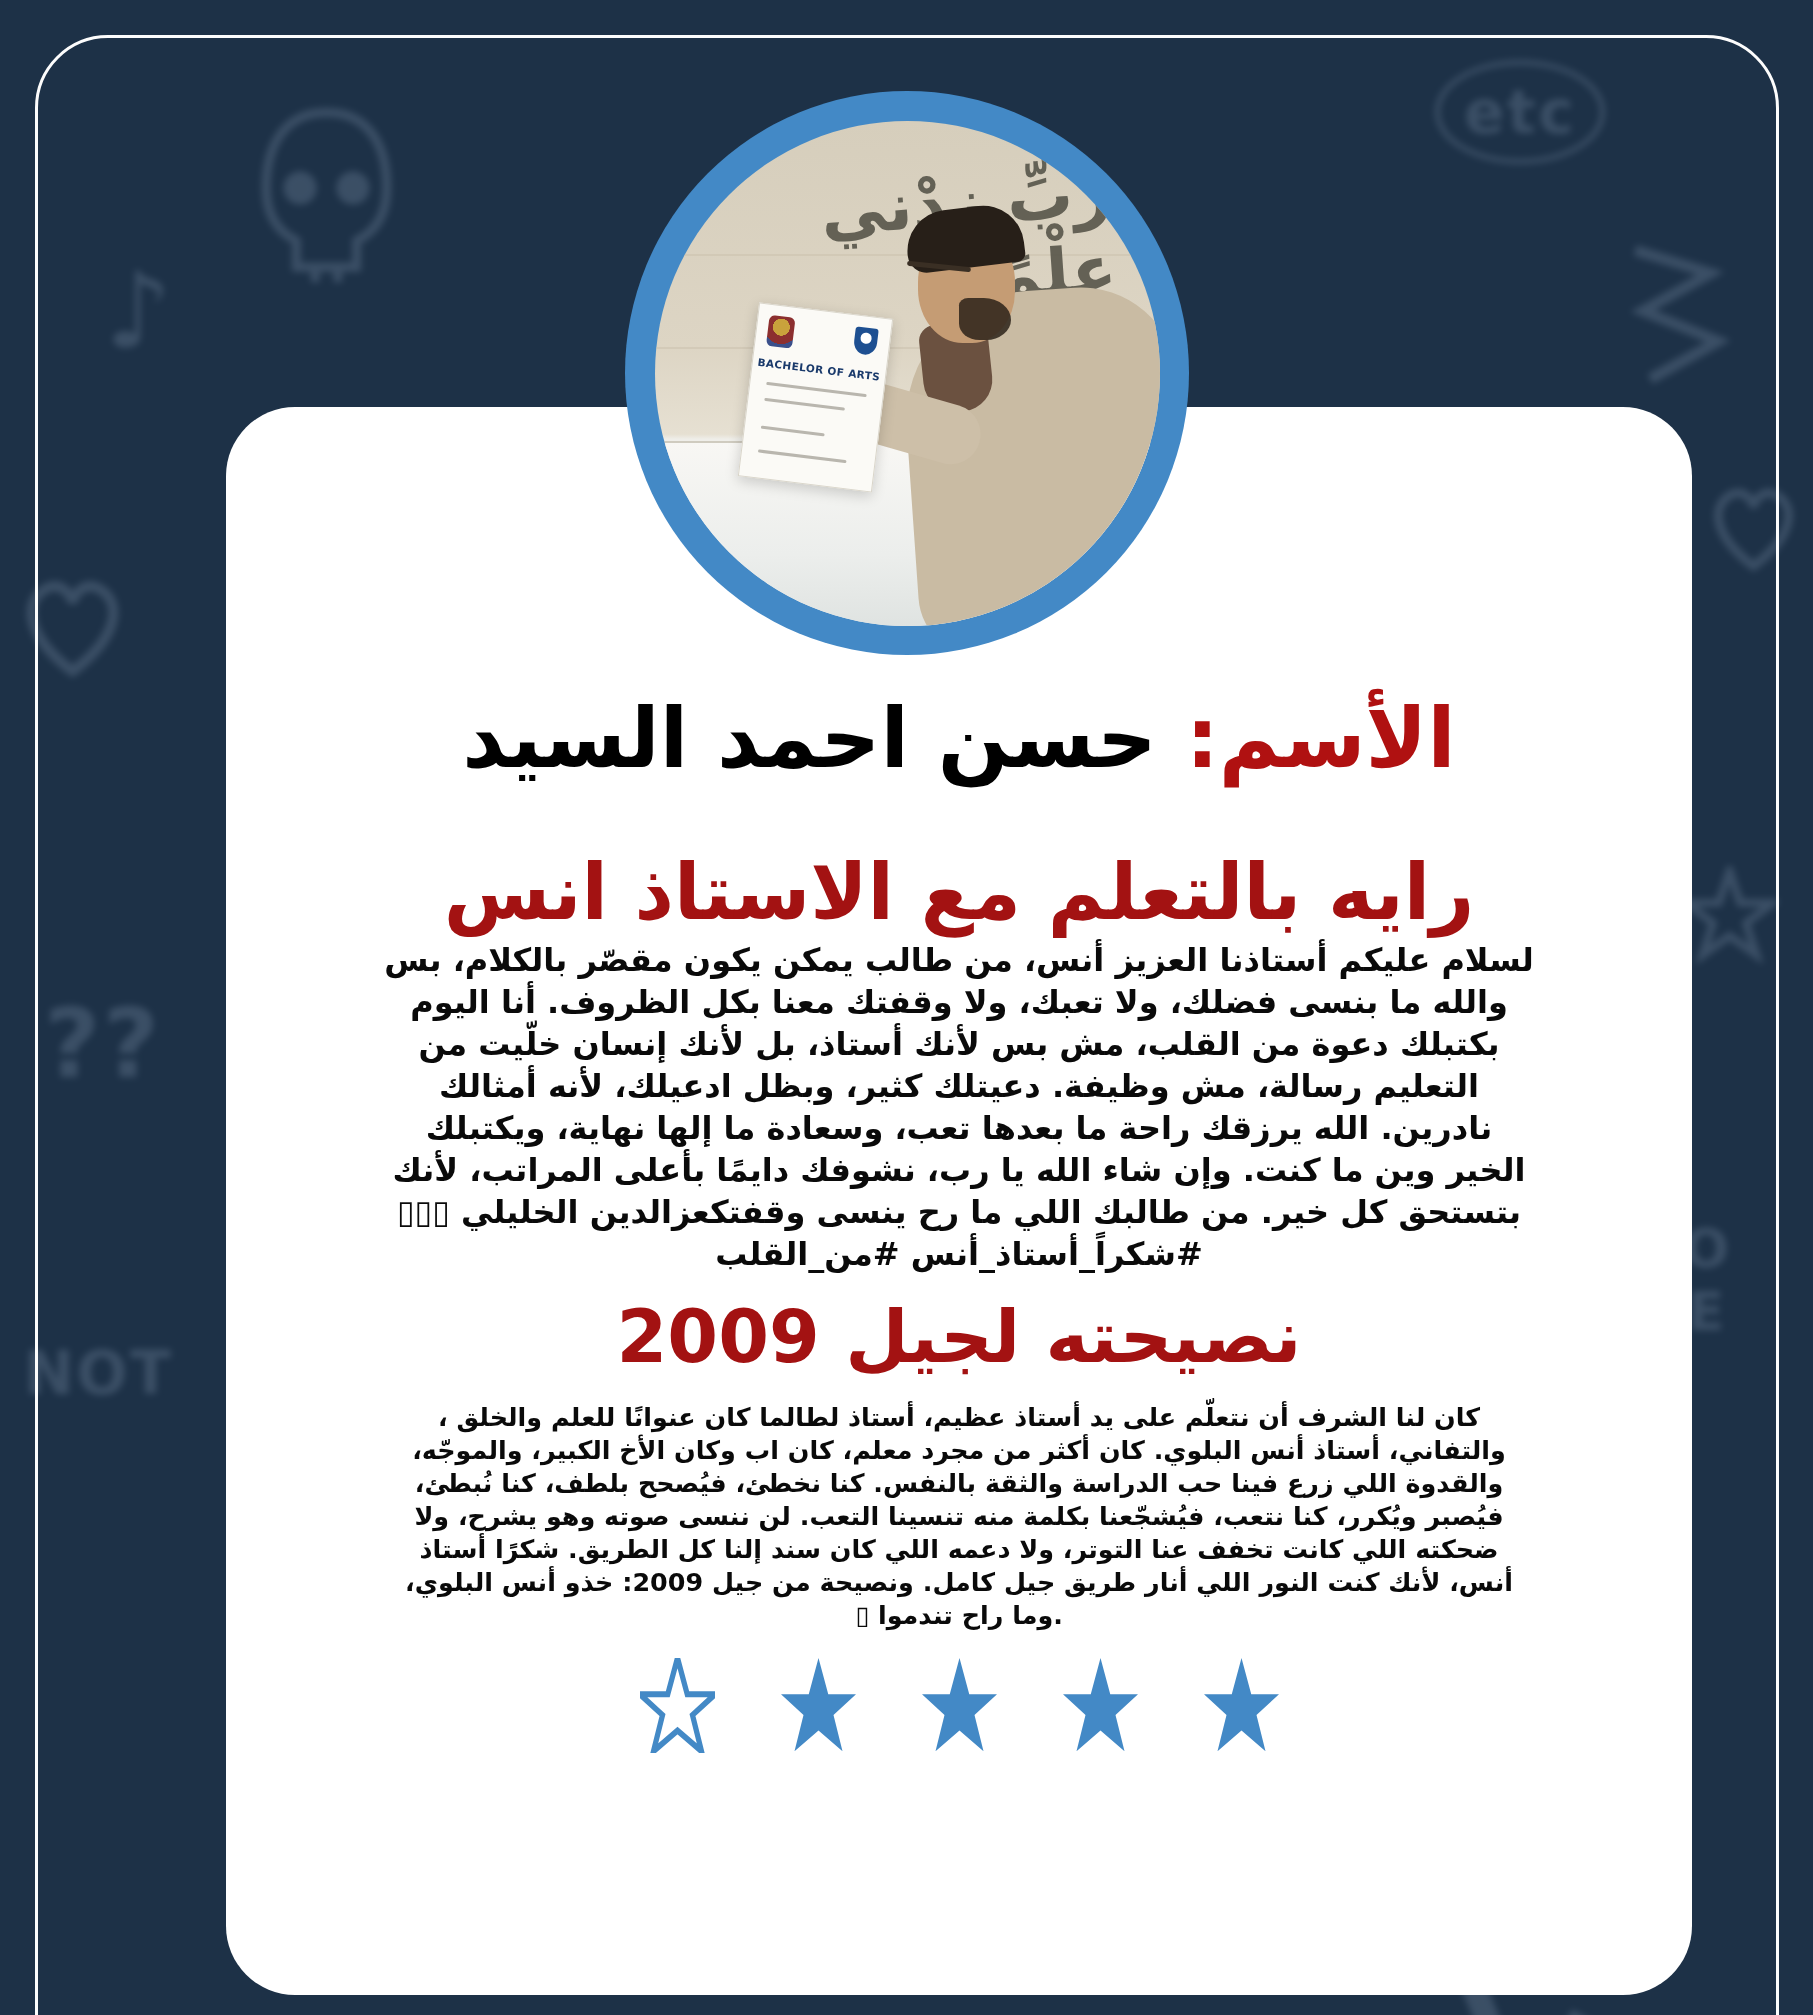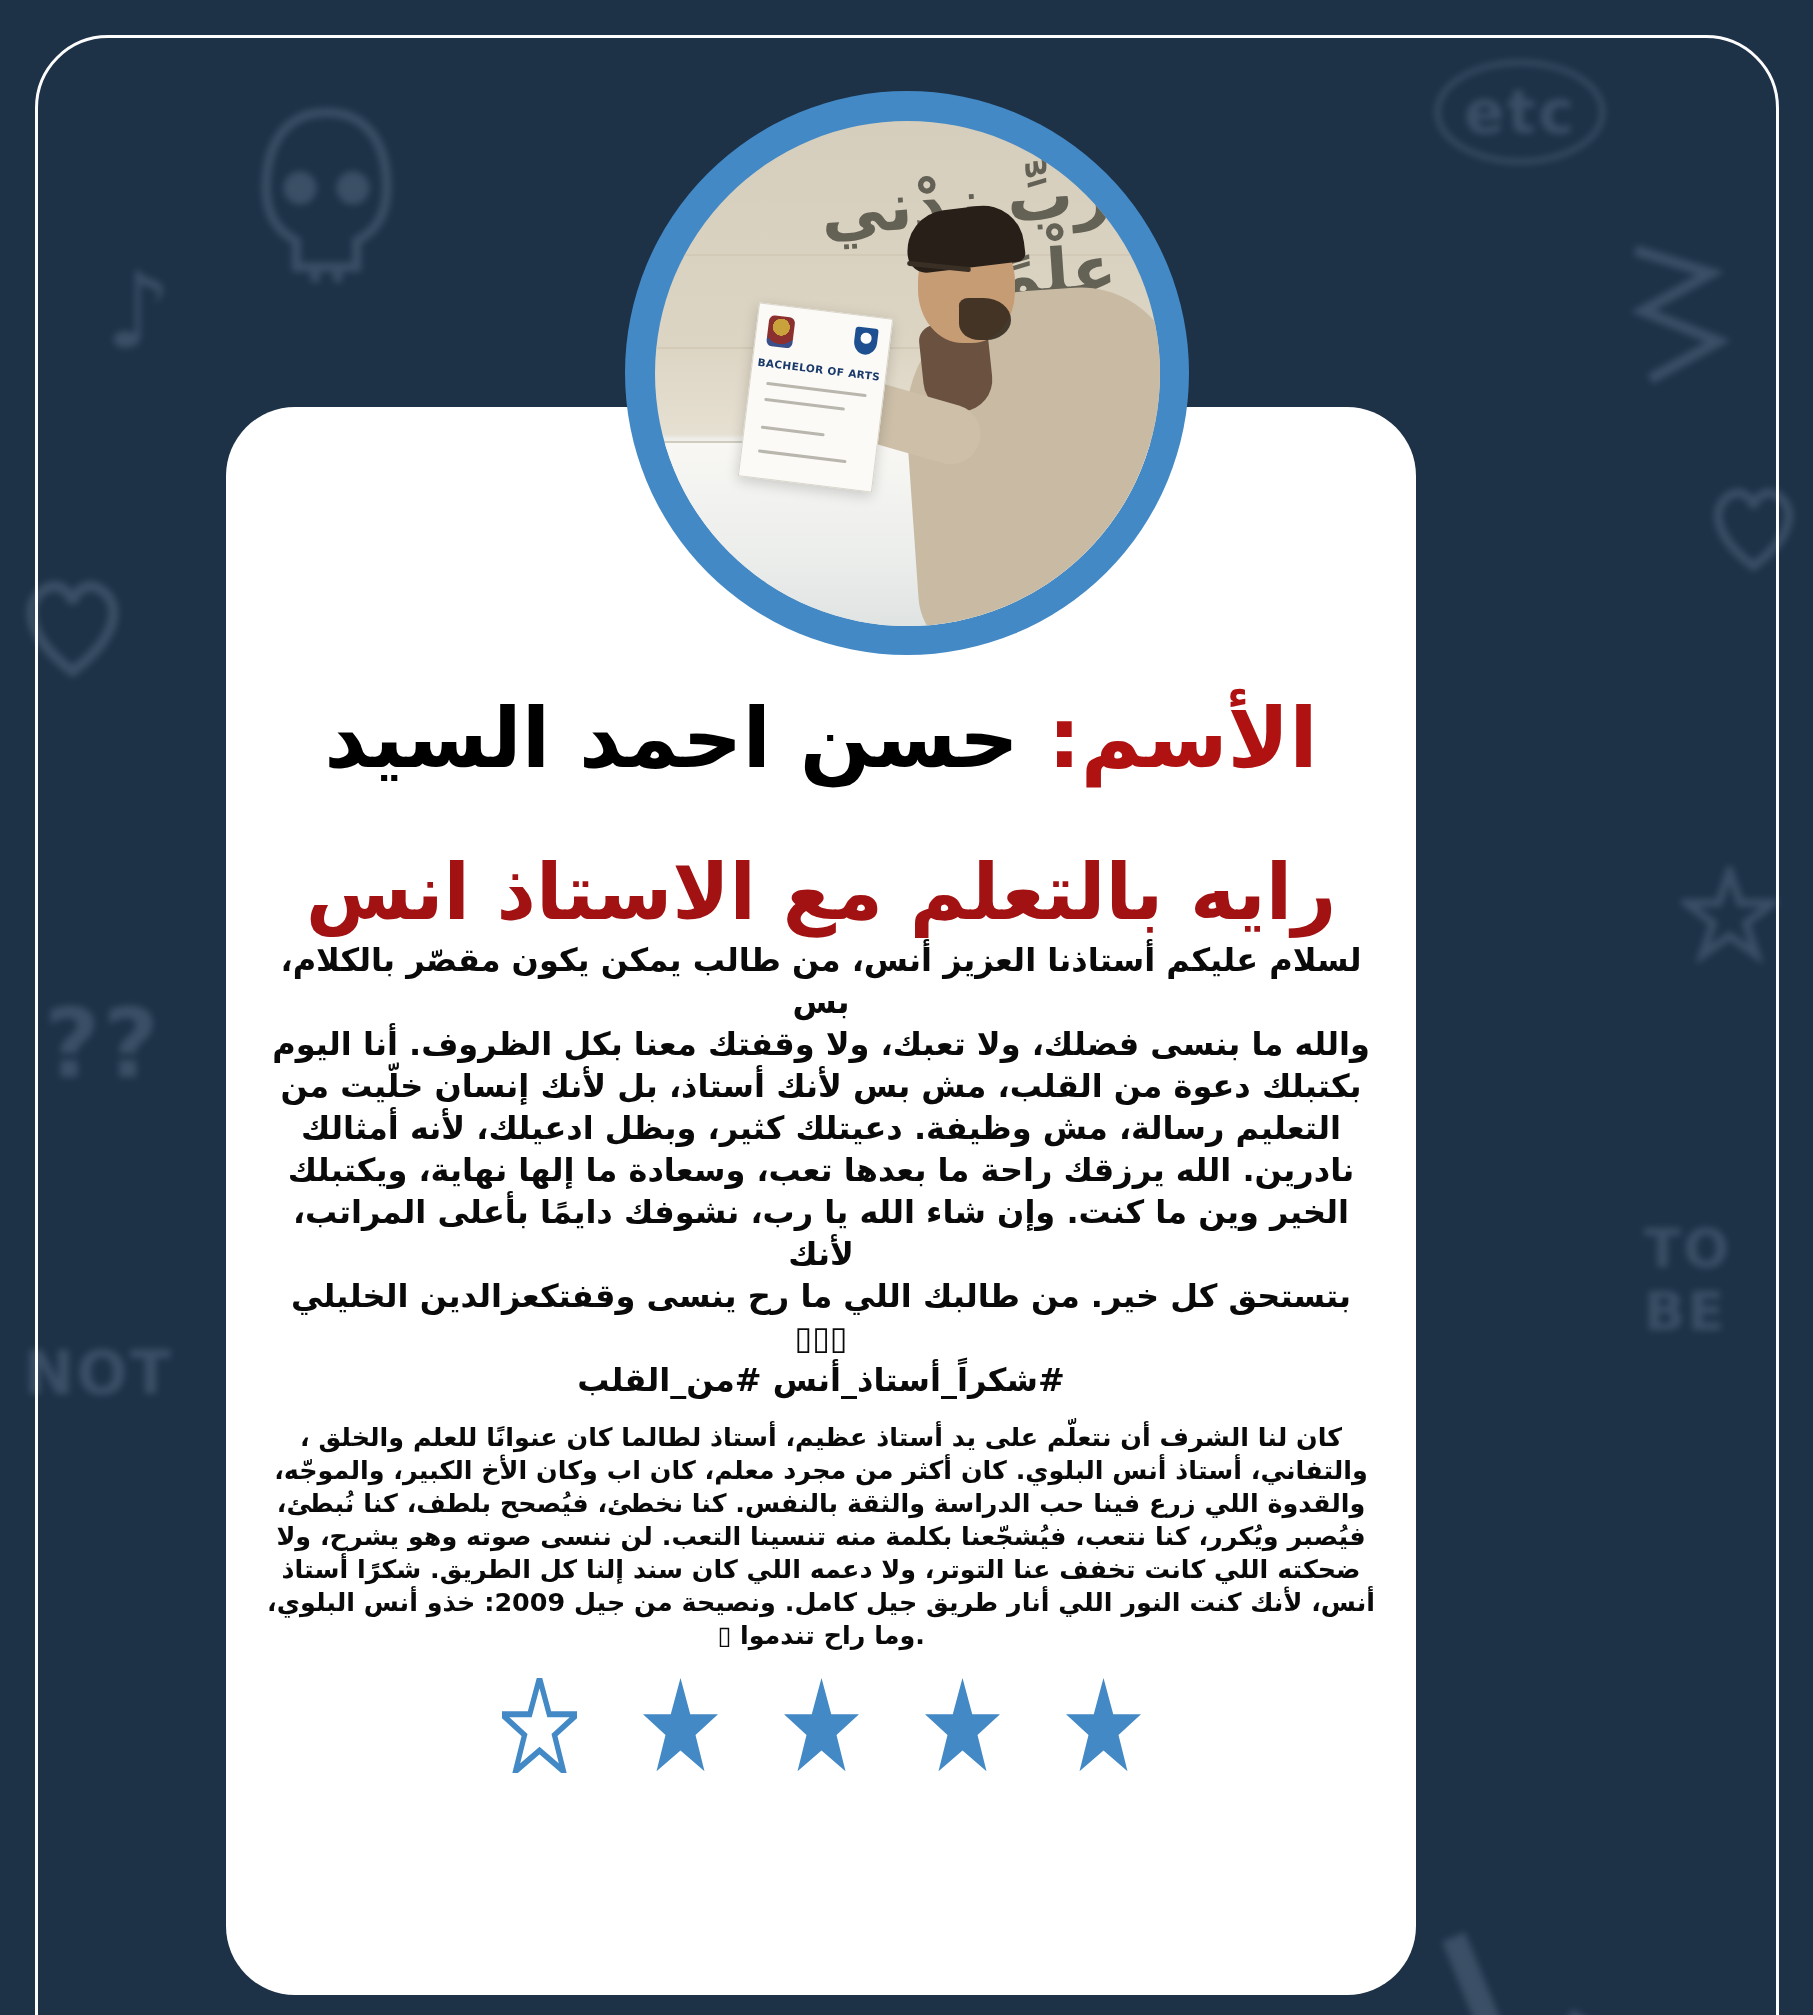--- a/index.html
+++ b/index.html
@@ -12,21 +12,21 @@
   
   .doodle{position:absolute;color:#54687f;opacity:.55;filter:blur(3.6px);z-index:0;
           font-weight:bold;pointer-events:none;}
   .doodle svg{display:block;}
   .doodle-text{font-size:60px;letter-spacing:2.4px;}
   .bubble{border:5.6px solid #54687f;border-radius:50%;padding:12px 24px;}
   
   .frame{position:absolute;left:35px;top:35px;right:35px;bottom:35px;
          border:3.6px solid #fdfdfd;border-radius:73px;z-index:1;}
   
-  .card{position:absolute;left:226px;top:407px;width:1190px;height:1588px;
+  .card{position:absolute;left:226px;top:407px;width:1466px;height:1588px;
         background:#ffffff;border-radius:69px;z-index:2;text-align:center;
         direction:rtl;}
   .card-content{padding:0 40px;}
   .name-heading{margin-top:282px;font-size:83px;font-weight:bold;line-height:1.2;}
   .name-heading .label{color:#b01111;}
   .name-heading .value{color:#000000;}
   .section-heading{font-size:77px;font-weight:bold;color:#a31212;line-height:1.2;}
   .review-heading{margin-top:58px;}
   .advice-heading{margin-top:18px;font-size:73px;}
   .body-text{font-weight:bold;color:#0a0a0a;white-space:pre-line;}
@@ -137,20 +137,21 @@
     <div class="section-heading review-heading">رايه بالتعلم مع الاستاذ انس</div>
     <div class="body-text review-body">لسلام عليكم أستاذنا العزيز أنس، من طالب يمكن يكون مقصّر بالكلام، بس
 والله ما بنسى فضلك، ولا تعبك، ولا وقفتك معنا بكل الظروف.  أنا اليوم
 بكتبلك دعوة من القلب، مش بس لأنك أستاذ، بل لأنك إنسان خلّيت من
 التعليم رسالة، مش وظيفة. دعيتلك كثير، وبظل ادعيلك، لأنه أمثالك
 نادرين. الله يرزقك راحة ما بعدها تعب، وسعادة ما إلها نهاية، ويكتبلك
 الخير وين ما كنت.  وإن شاء الله يا رب، نشوفك دايمًا بأعلى المراتب، لأنك
 بتستحق كل خير.  من طالبك اللي ما رح ينسى وقفتكعزالدين الخليلي ▯▯▯
 #شكراً_أستاذ_أنس #من_القلب</div>
 
+    <div class="section-heading advice-heading">نصيحته لجيل 2009</div>
     <div class="body-text advice-body">كان لنا الشرف أن نتعلّم على يد أستاذ عظيم، أستاذ لطالما كان عنوانًا للعلم والخلق ،
 والتفاني، أستاذ أنس البلوي. كان أكثر من مجرد معلم،  كان اب وكان الأخ الكبير، والموجّه،
 والقدوة اللي زرع فينا حب الدراسة والثقة بالنفس. كنا نخطئ، فيُصحح بلطف، كنا نُبطئ،
 فيُصبر ويُكرر، كنا نتعب، فيُشجّعنا بكلمة منه تنسينا التعب. لن ننسى صوته وهو يشرح، ولا
 ضحكته اللي كانت تخفف عنا التوتر، ولا دعمه اللي كان سند إلنا كل الطريق. شكرًا أستاذ
 أنس، لأنك كنت النور اللي أنار طريق جيل كامل.  ونصيحة من جيل 2009: خذو أنس البلوي،
 .وما راح تندموا ▯</div>
 
     <div class="star-row">
         <svg viewBox="0 0 100 110" preserveAspectRatio="none">

